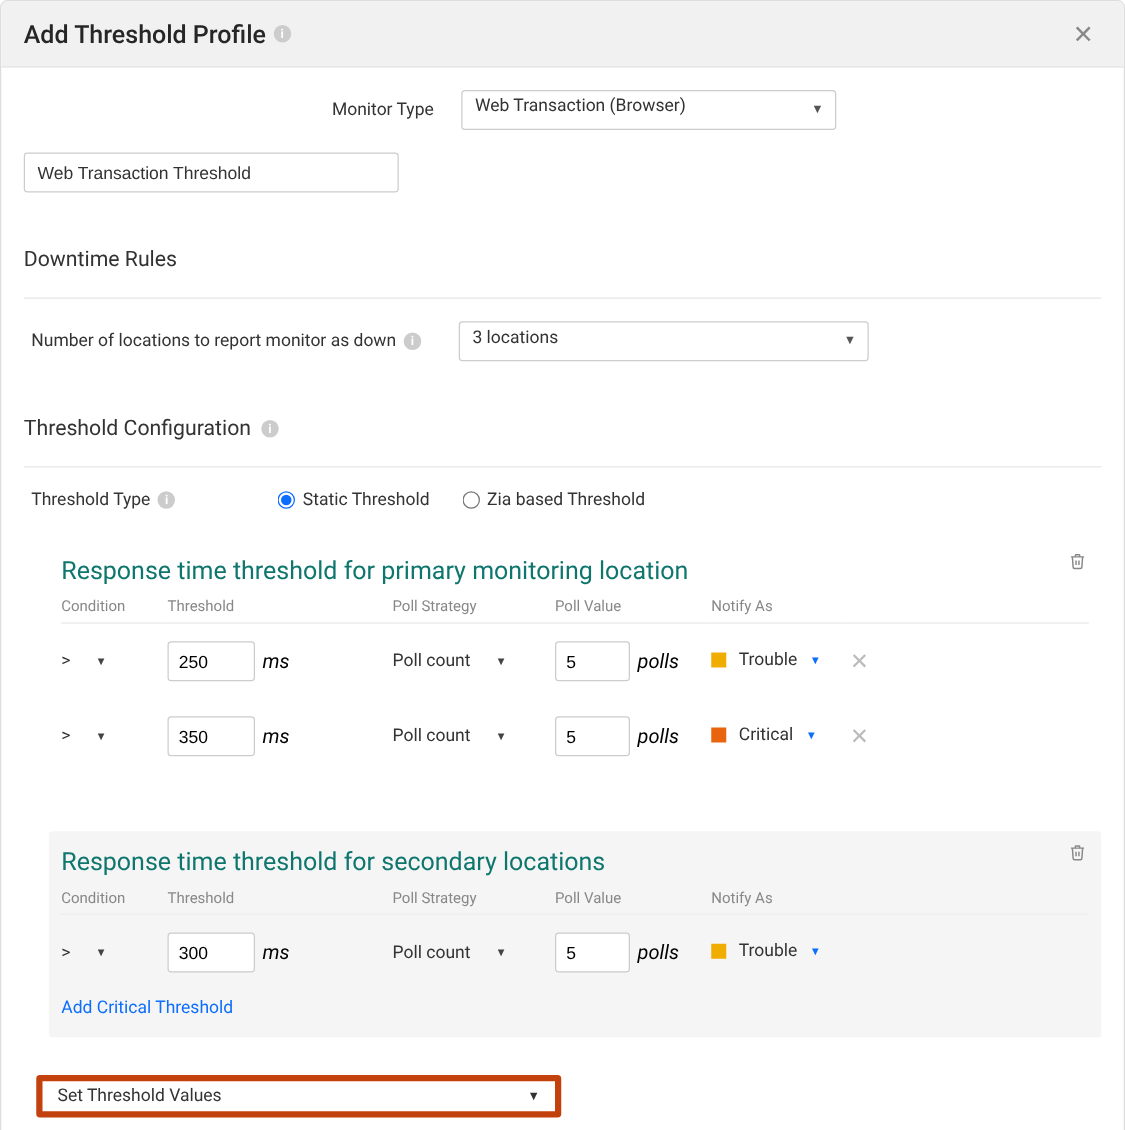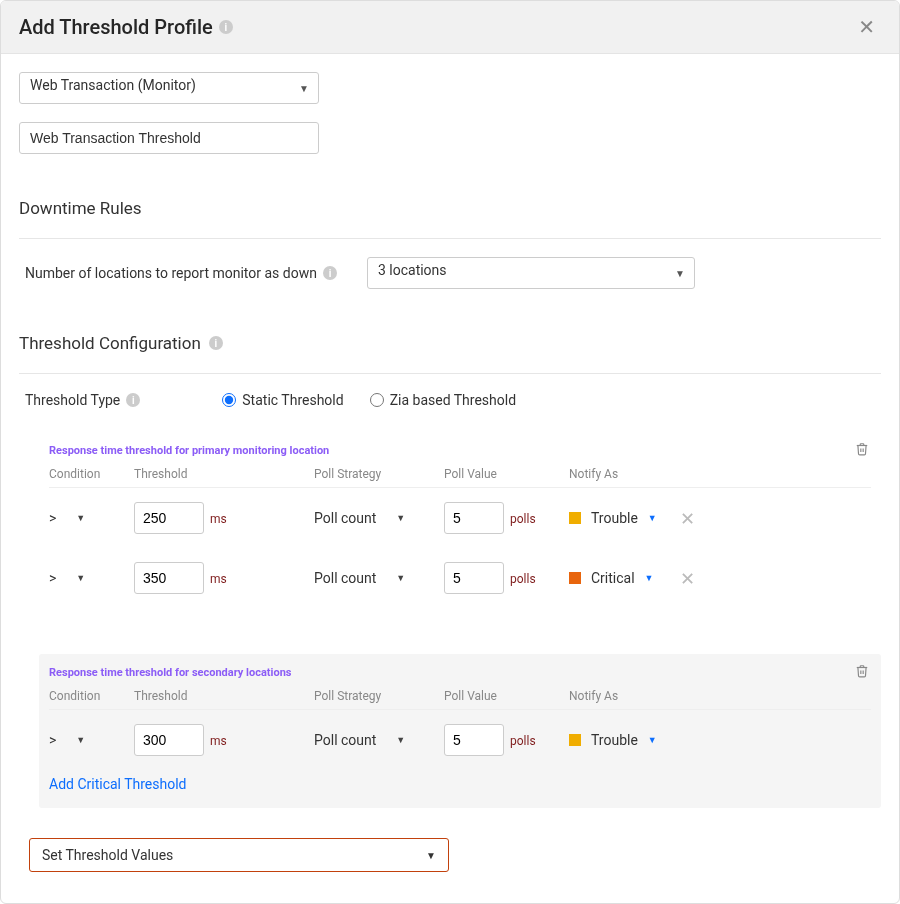--- a/index.html
+++ b/index.html
@@ -74,21 +74,21 @@
   .threshold-block {
     padding: 12px 10px 16px;
     border-radius:3px;
     position:relative;
   }
   .threshold-block.secondary {
     background:#f5f5f5;
     margin-top: 30px;
   }
   .block-title {
-    font-size:11px; font-weight:700; color:#8b5cf6;
+    font-size:20px; font-weight:400; color:#0f766e;
     margin-bottom: 4px;
   }
   .trash-icon {
     position:absolute; top:10px; right:12px;
     cursor:pointer; color:#888;
   }
   table.rules { width:100%; border-collapse:collapse; }
   table.rules th {
     text-align:left; font-weight:400; font-size:12px; color:#888;
     border-bottom:1px solid #eee; padding:6px 4px 6px 0;
@@ -102,34 +102,34 @@
   .dd-mini {
     display:inline-flex; align-items:center; gap:20px;
     cursor:pointer; color:#333; padding:2px 0;
   }
   .dd-mini .caret { font-size:9px; color:#444; }
   .small-input {
     width:70px; height:32px; border:1px solid #ccc; border-radius:3px;
     padding:4px 8px; font-size:14px;
   }
   .small-input.poll { width:60px; }
-  .unit { font-size:12px; color:#7f1d1d; margin-left:6px; }
+  .unit { font-size:16px; color:#000000; margin-left:6px;font-style:italic; }
   .swatch {
     display:inline-block; width:12px; height:12px; vertical-align:middle;
     margin-right:4px;
   }
   .swatch.trouble { background:#f0ad00; }
   .swatch.critical { background:#e8650d; }
   .notify-dd { display:inline-flex; align-items:center; gap:6px; cursor:pointer; }
   .notify-dd .caret { font-size:9px; color:#0d6efd; margin-left:4px; }
   .row-close { color:#bbb; font-size:18px; cursor:pointer; padding:0 6px; }
   .add-link { color:#0d6efd; cursor:pointer; font-size:14px; margin-top:6px; display:inline-block; }
   .set-values-wrap { margin-top:30px; padding-left:10px; }
   .set-values {
-    width:420px; height:34px; border:1px solid #c2410c; border-radius:3px;
+    width:420px; height:34px; border:5px solid #c2410c; border-radius:3px;
     background:#fff; display:flex; align-items:center; justify-content:space-between;
     padding:4px 12px; color:#333; cursor:pointer;
   }
   .footer {
     position:absolute; left:0; right:0; bottom:0;
     border-top:1px solid #eee; padding:10px 14px;
     background:#fff;
   }
   .save-btn {
     background:#eee; border:1px solid #ddd; border-radius:3px;
@@ -145,22 +145,23 @@
     <div class="title-row">
       <h1 class="title">Add Threshold Profile</h1>
       <span class="info-icon">i</span>
     </div>
     <span class="close-icon">✕</span>
   </div>
 
   <div class="body">
 
     <div class="form-row">
+      <div class="form-label">Monitor Type</div>
       <div class="select-wrap">
-        <div class="select w300">Web Transaction (Monitor)</div>
+        <div class="select w300">Web Transaction (Browser)</div>
         <span class="caret">▼</span>
       </div>
     </div>
 
     <div class="form-row">
       <input class="text-input w300" value="Web Transaction Threshold" style="">
     </div>
 
     <div class="section-title">
       <span>Downtime Rules</span>

